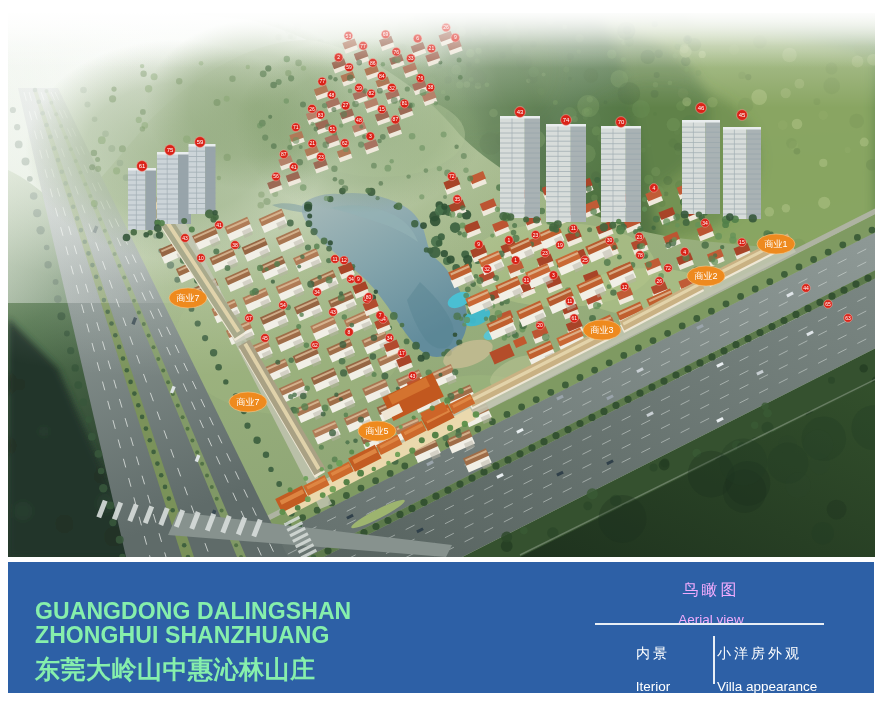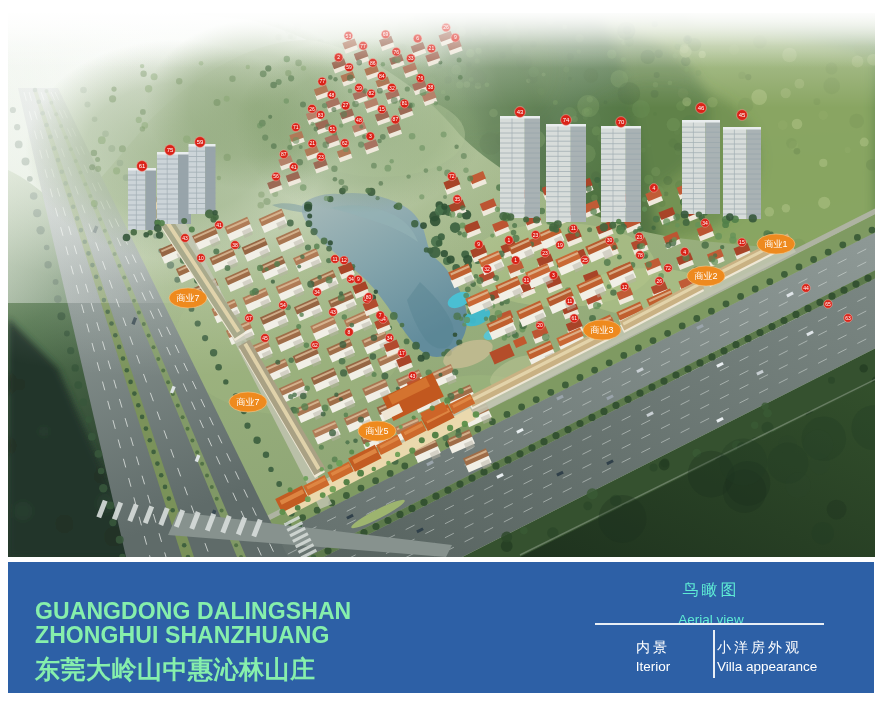--- a/index.html
+++ b/index.html
@@ -2,30 +2,30 @@
 <html><head>
 <meta charset="utf-8">
 <style>
   html,body{margin:0;padding:0;background:#ffffff;width:882px;height:701px;overflow:hidden;}
   body{font-family:"Liberation Sans", sans-serif;position:relative;}
   .photo{position:absolute;left:0;top:0;}
   .footer{position:absolute;left:8px;top:562px;width:866px;height:131px;background:#2d60a6;}
   .ft-left{position:absolute;left:27px;top:38px;color:#86efac;}
   .ft-en{font-size:23px;font-weight:bold;line-height:23.5px;letter-spacing:0.1px;}
   .ft-cn{font-size:25px;font-weight:bold;margin-top:6px;letter-spacing:0.5px;}
-  .ft-right{position:absolute;left:583px;top:18px;width:240px;color:#5eead4;text-align:center;}
+  .ft-right{position:absolute;left:583px;top:18px;width:240px;color:#f0abfc;text-align:center;}
   .ft-r-cn{font-size:16px;letter-spacing:3px;}
   .ft-r-en{font-size:13.5px;margin-top:11px;}
   .ft-hline{position:absolute;left:587px;top:61px;width:229px;height:1.5px;background:#e8eef5;}
-  .ft-cols{position:absolute;left:587px;top:66px;width:229px;height:52px;color:#fff;}
+  .ft-cols{position:absolute;left:587px;top:72px;width:229px;height:52px;color:#fff;}
   .ft-vline{position:absolute;left:118px;top:2px;width:1.5px;height:48px;background:#e8eef5;}
   .ft-c1{position:absolute;left:0px;top:11px;width:116px;text-align:center;}
   .ft-c2{position:absolute;left:122px;top:11px;width:107px;text-align:left;}
   .ft-cc{font-size:14px;letter-spacing:3px;}
-  .ft-ce{font-size:13.5px;margin-top:2px;letter-spacing:0px;}
+  .ft-ce{font-size:13.5px;margin-top:16px;letter-spacing:0px;}
 </style>
 </head>
 <body>
 
 <svg class="photo" width="882" height="560" viewBox="0 0 882 560">
 <defs>
   <filter id="blur6" x="-20%" y="-20%" width="140%" height="140%">
         <feGaussianBlur stdDeviation="6"></feGaussianBlur>
       </filter>
   <filter id="blur3" x="-20%" y="-20%" width="140%" height="140%">

